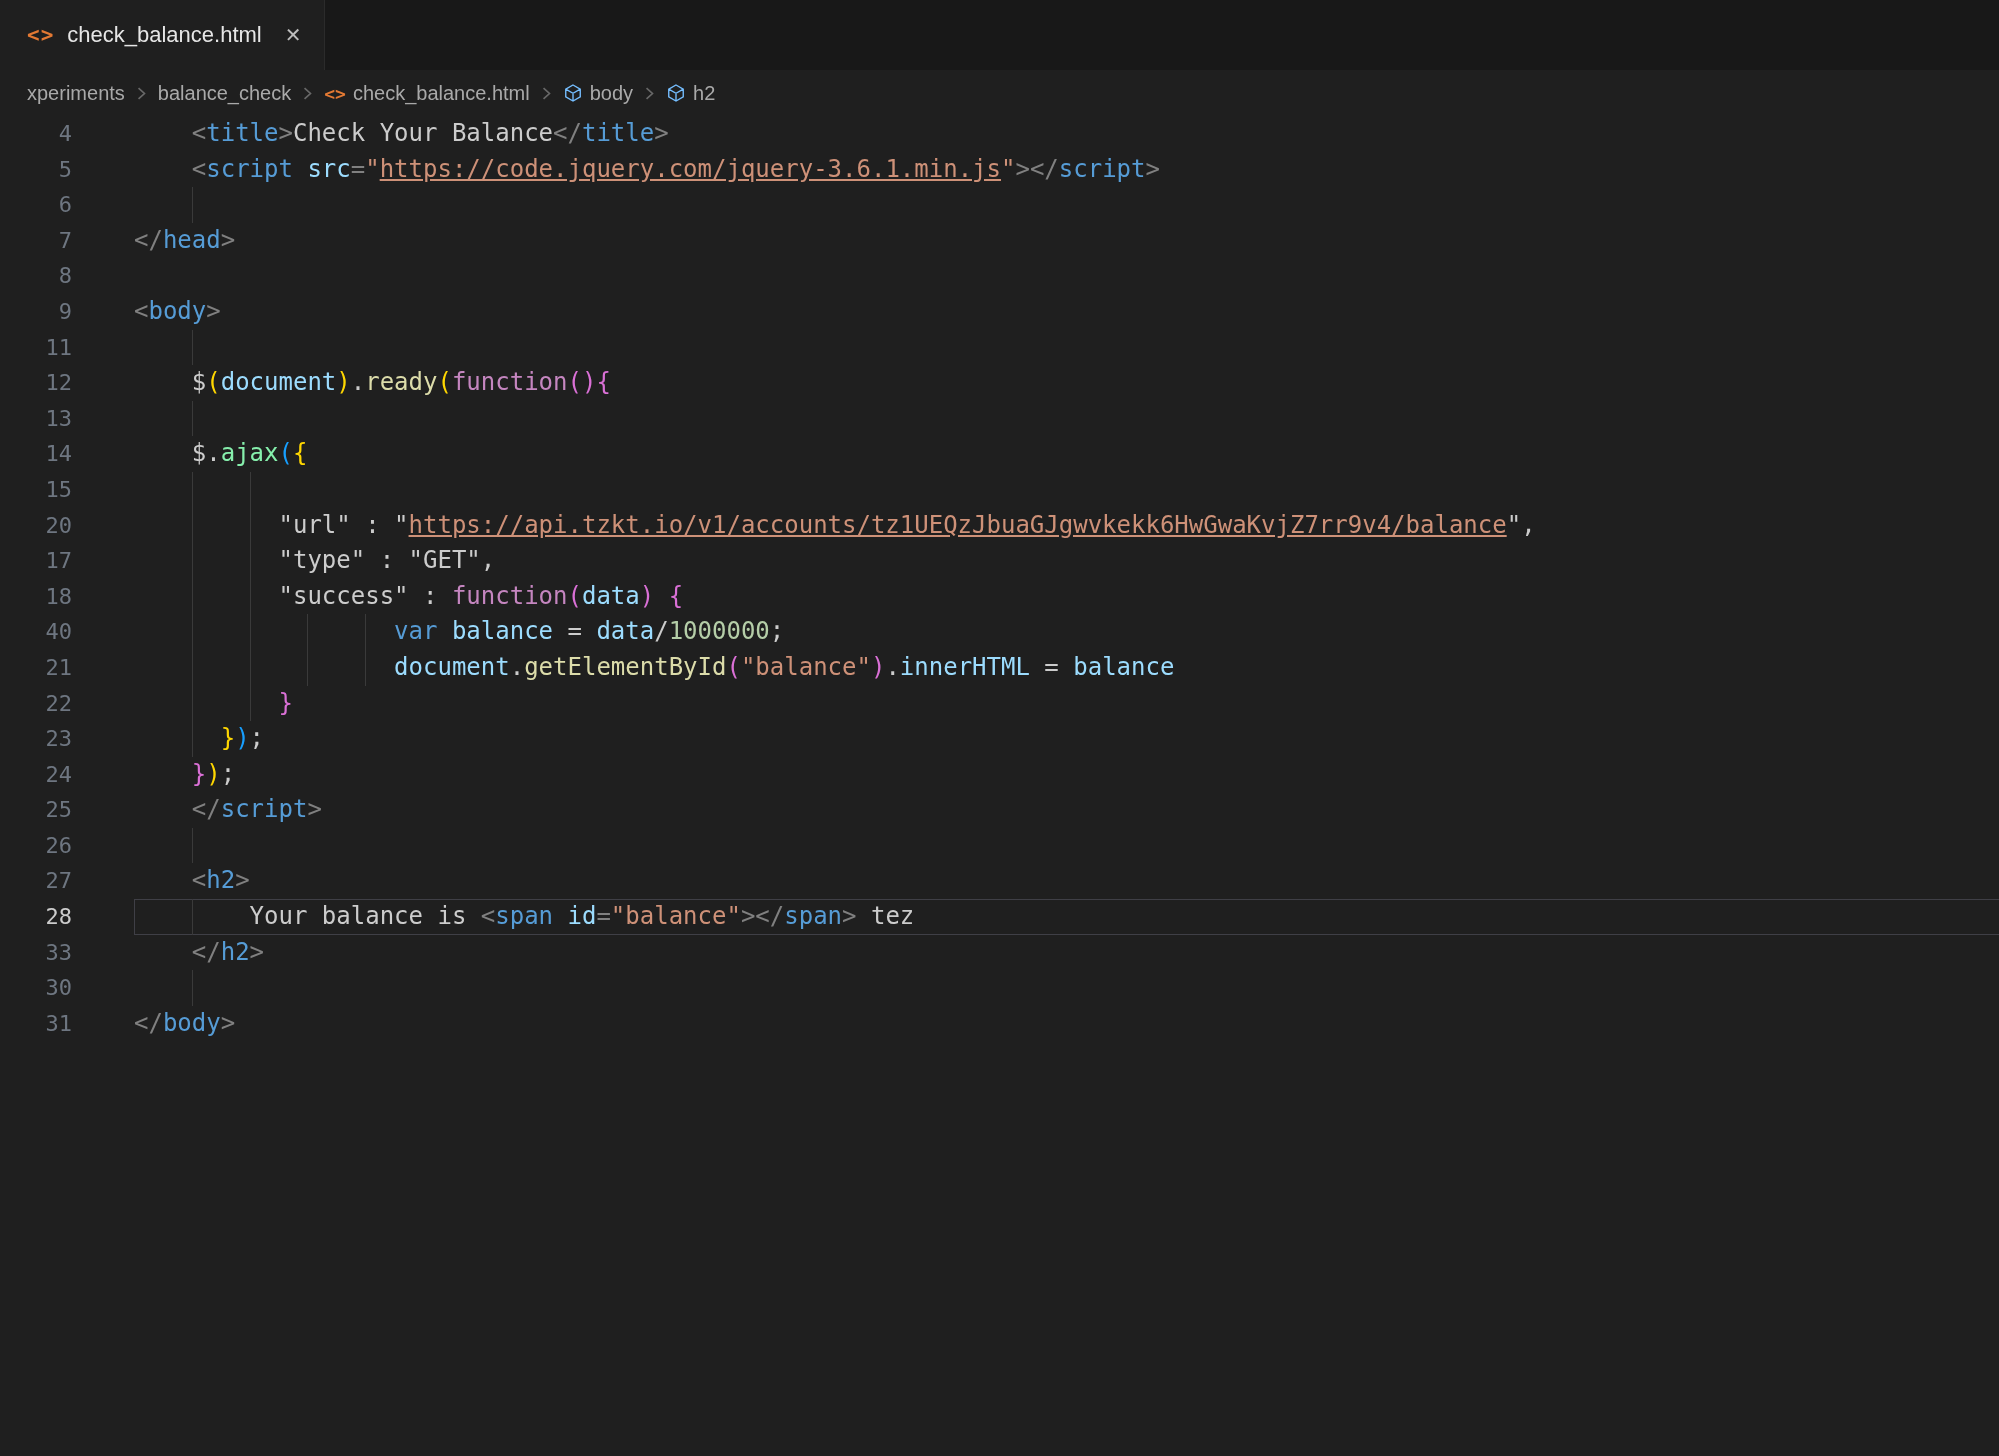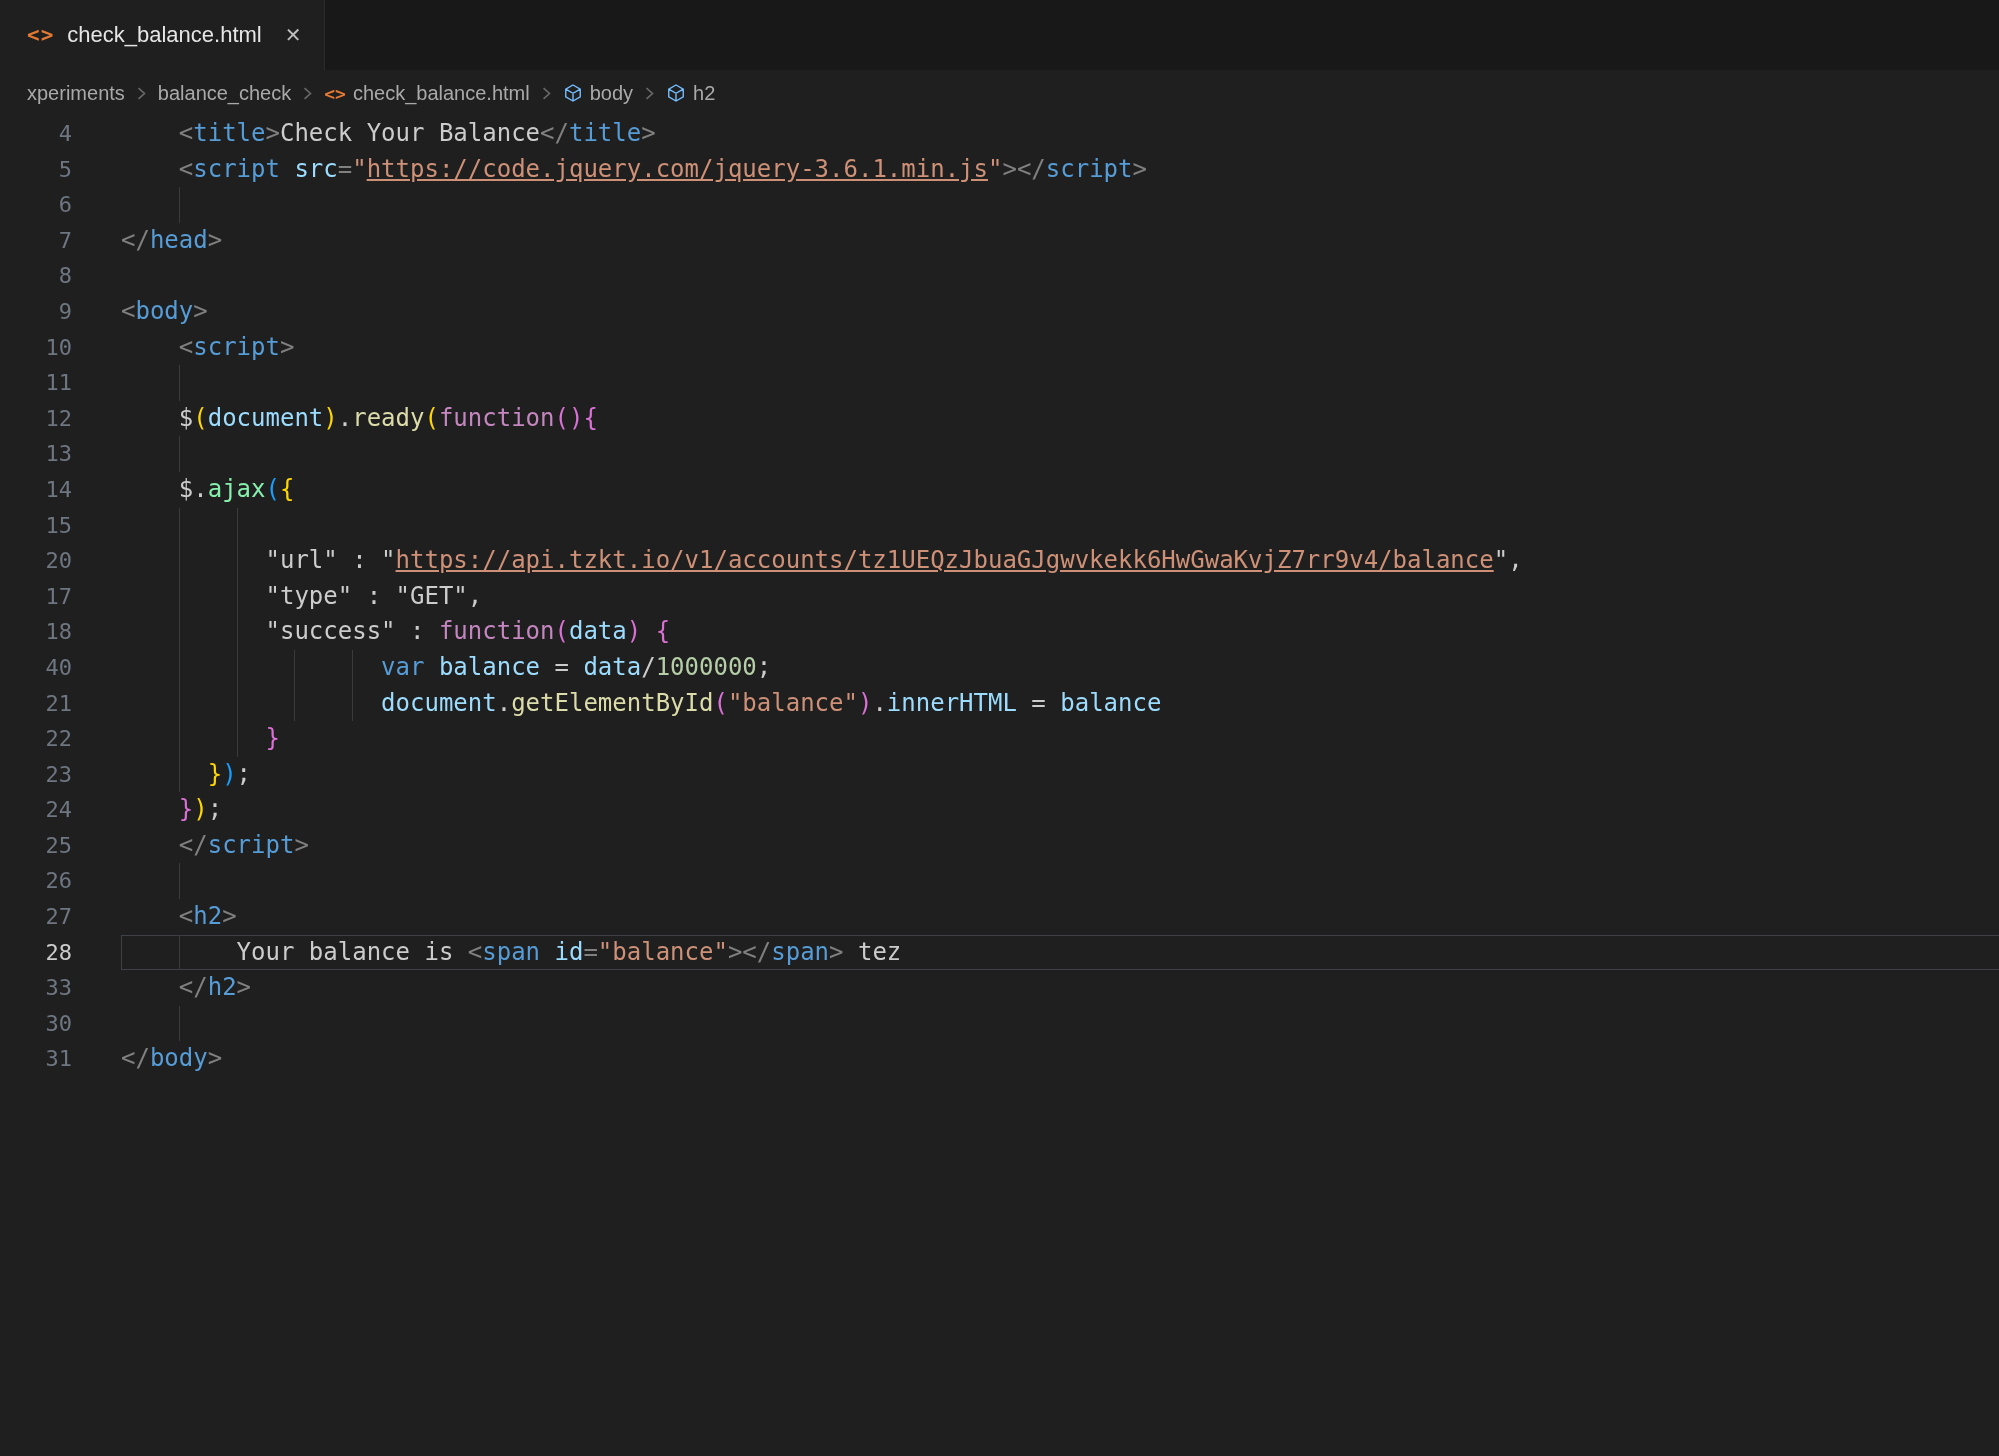--- a/index.html
+++ b/index.html
@@ -53,21 +53,21 @@
   .line { display:flex; height:35.6px; }
   .gutter {
     flex:0 0 72px;
     text-align:right;
     color:var(--linenum,#6e7681);
     font:22px/35.6px "DejaVu Sans Mono", monospace;
   }
   .line.current .gutter { color:var(--linenum-active,#cccccc); }
   .code {
     flex:1;
-    margin-left:49px;
+    margin-left:62px;
     position:relative;
     white-space:pre;
     font:24px/35.6px "DejaVu Sans Mono", monospace;
     color:#cccccc;
   }
   .line.current .code {
     box-shadow: inset 0 1px 0 var(--cur-border,#3f3f46),
                 inset 0 -1px 0 var(--cur-border,#3f3f46),
                 inset 1px 0 0 var(--cur-border,#3f3f46);
   }
@@ -156,24 +156,20 @@
     </div>
     <div class="line">
       <div class="gutter">8</div>
       <div class="code"></div>
     </div>
     <div class="line">
       <div class="gutter">9</div>
       <div class="code"><span class="tok" style="color: rgb(128, 128, 128);">&lt;</span><span class="tok" style="color: rgb(86, 156, 214);">body</span><span class="tok" style="color: rgb(128, 128, 128);">&gt;</span></div>
     </div>
     <div class="line">
-      <div class="gutter">10</div>
-      <div class="code"><span class="tok" style="color: rgb(128, 128, 128);">    &lt;</span><span class="tok" style="color: rgb(86, 156, 214);">script</span><span class="tok" style="color: rgb(128, 128, 128);">&gt;</span></div>
-    </div>
-    <div class="line">
       <div class="gutter">11</div>
       <div class="code"><i class="guide" style="left: 4ch;"></i></div>
     </div>
     <div class="line">
       <div class="gutter">12</div>
       <div class="code"><span class="tok" style="color: rgb(204, 204, 204);">    $</span><span class="tok" style="color: rgb(255, 215, 0);">(</span><span class="tok" style="color: rgb(156, 220, 254);">document</span><span class="tok" style="color: rgb(255, 215, 0);">)</span><span class="tok" style="color: rgb(204, 204, 204);">.</span><span class="tok" style="color: rgb(220, 220, 170);">ready</span><span class="tok" style="color: rgb(255, 215, 0);">(</span><span class="tok" style="color: rgb(197, 134, 192);">function</span><span class="tok" style="color: rgb(218, 112, 214);">()</span><span class="tok" style="color: rgb(218, 112, 214);">{</span></div>
     </div>
     <div class="line">
       <div class="gutter">13</div>
       <div class="code"><i class="guide" style="left: 4ch;"></i></div>

